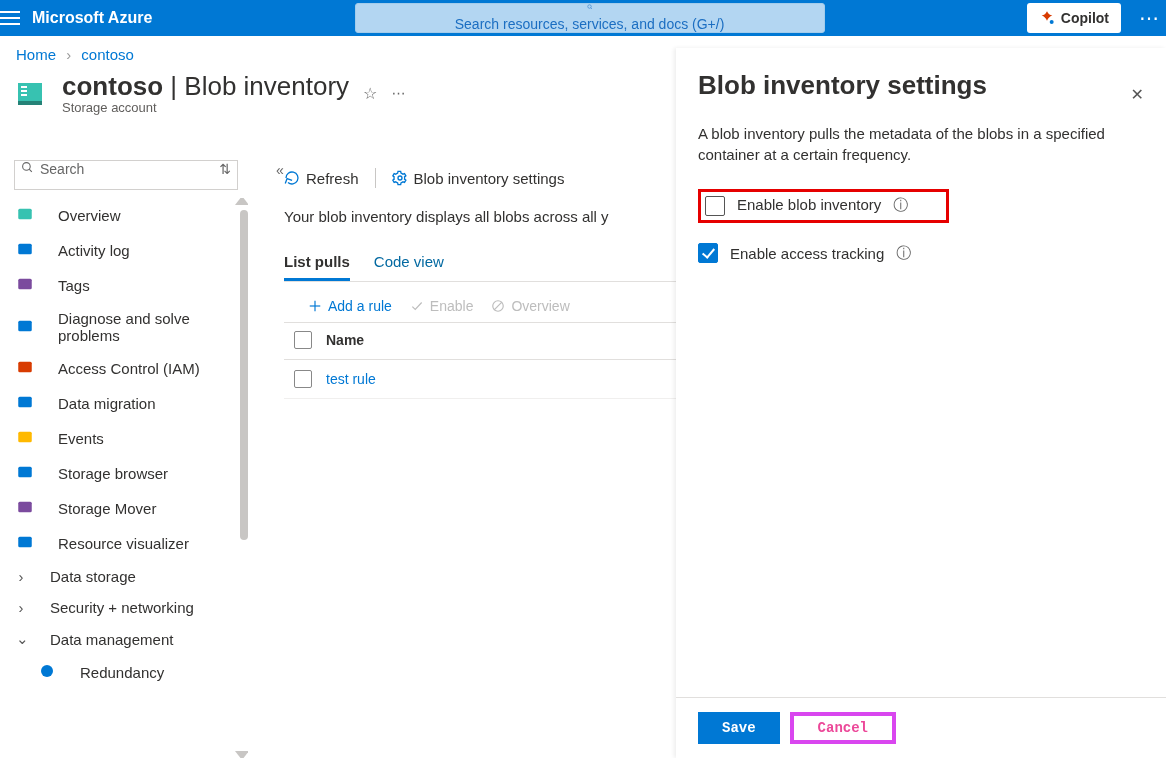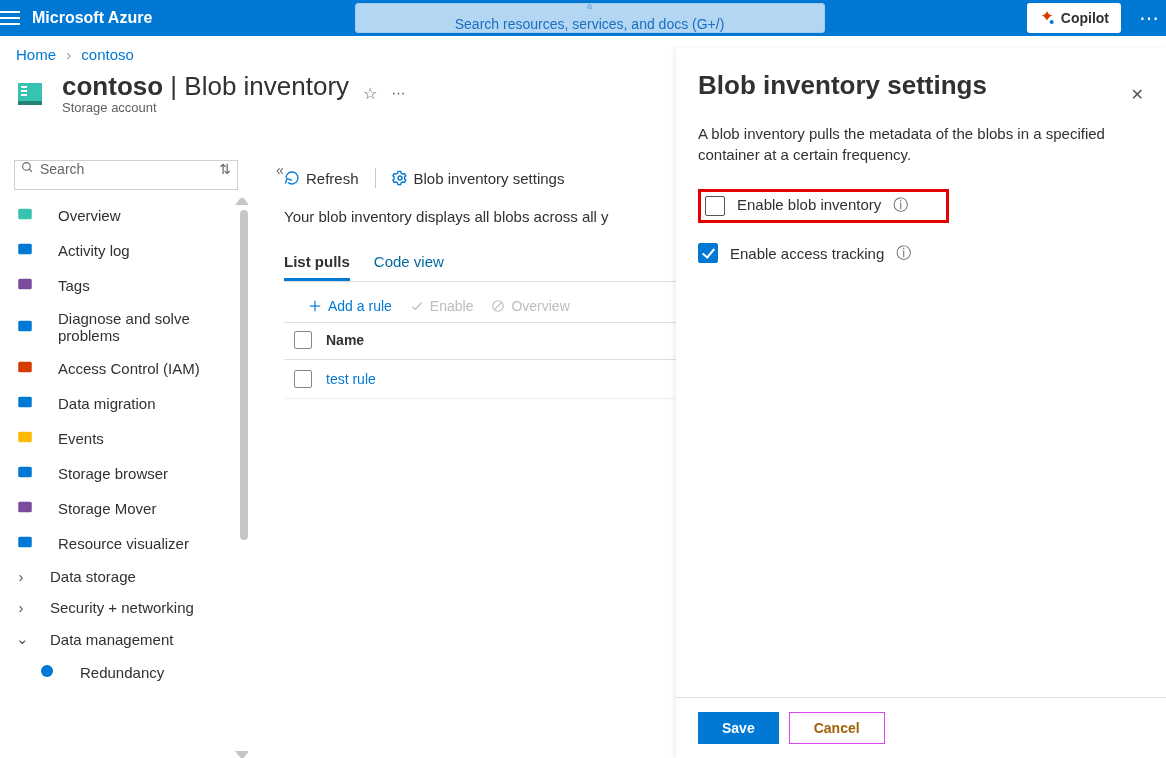--- a/index.html
+++ b/index.html
@@ -77,23 +77,23 @@
   .closex { color:#555; font-size:16px; cursor:pointer; }
   .panel-body { padding:0 22px; }
   .panel-desc { color:#323130; margin-bottom:14px; line-height:1.4; font-size:15px;}
   .opt { display:flex; align-items:center; gap:12px; padding:10px 0; font-size:15px;}
   .opt .info { color:#666; }
   .opt-hl { border:3px solid #e60000; padding:4px 38px 4px 4px; display:inline-flex; }
   .chkbox { width:20px; height:20px; border:1px solid #555; border-radius:2px; display:inline-flex; align-items:center; justify-content:center; cursor:pointer; }
   .chkbox.checked { background:#0078d4; border-color:#0078d4; }
   .chkbox.checked::after { content:""; width:5px; height:10px; border:solid #fff; border-width:0 2px 2px 0; transform:rotate(40deg); margin-bottom:2px;}
   .panel-foot { margin-top:auto; border-top:1px solid #e1dfdd; padding:14px 22px; display:flex; gap:10px; }
-  .btn { height:32px; display:inline-flex; align-items:center; justify-content:center; padding:0 24px; font-weight:600; cursor:pointer; }
+  .btn { height:32px; display:inline-flex; align-items:center; justify-content:center; padding:0 24px; font-weight:600; cursor:pointer;font-family:Liberation Mono, monospace; }
   .btn.primary { background:#0078d4; color:#fff; }
-  .btn.secondary { border:1px solid #d946ef; color:#a16207; background:#fff; }
+  .btn.secondary { border:4px solid #d946ef; color:#ec4899; background:#fff; }
 
   svg { display:block; }
 </style>
 </head>
 <body>
 
 <div class="topbar">
   <div class="hamburger">
       <span></span>
       <span></span>

